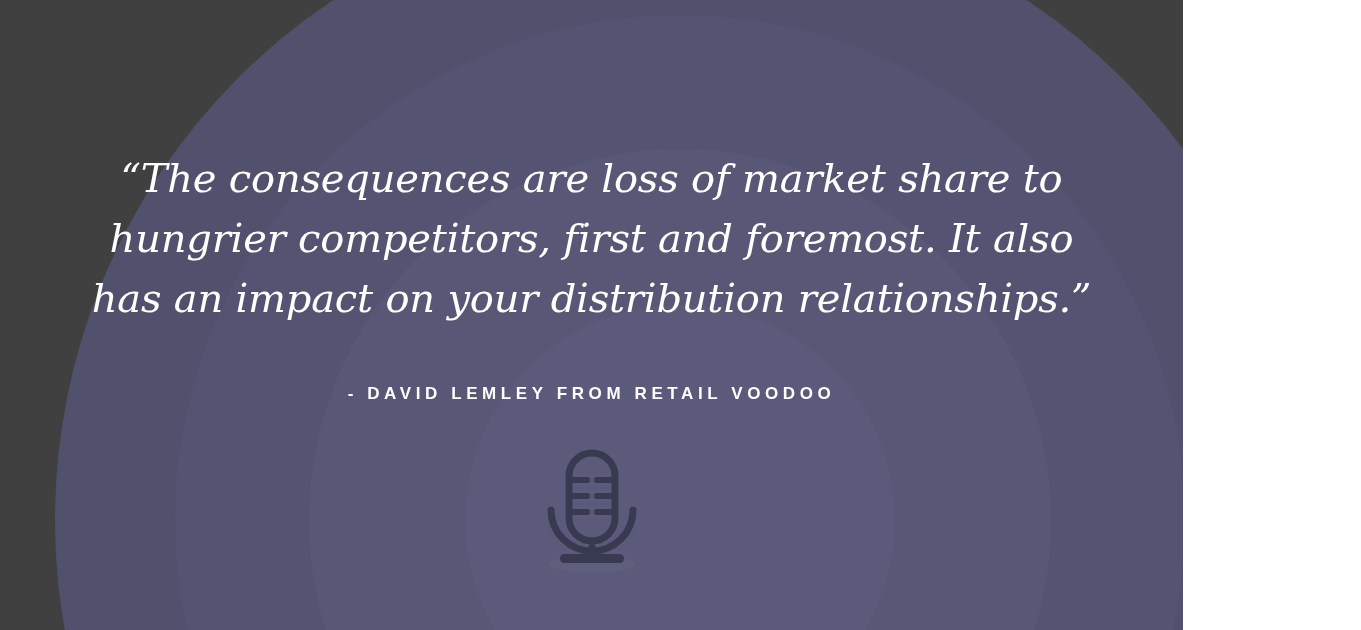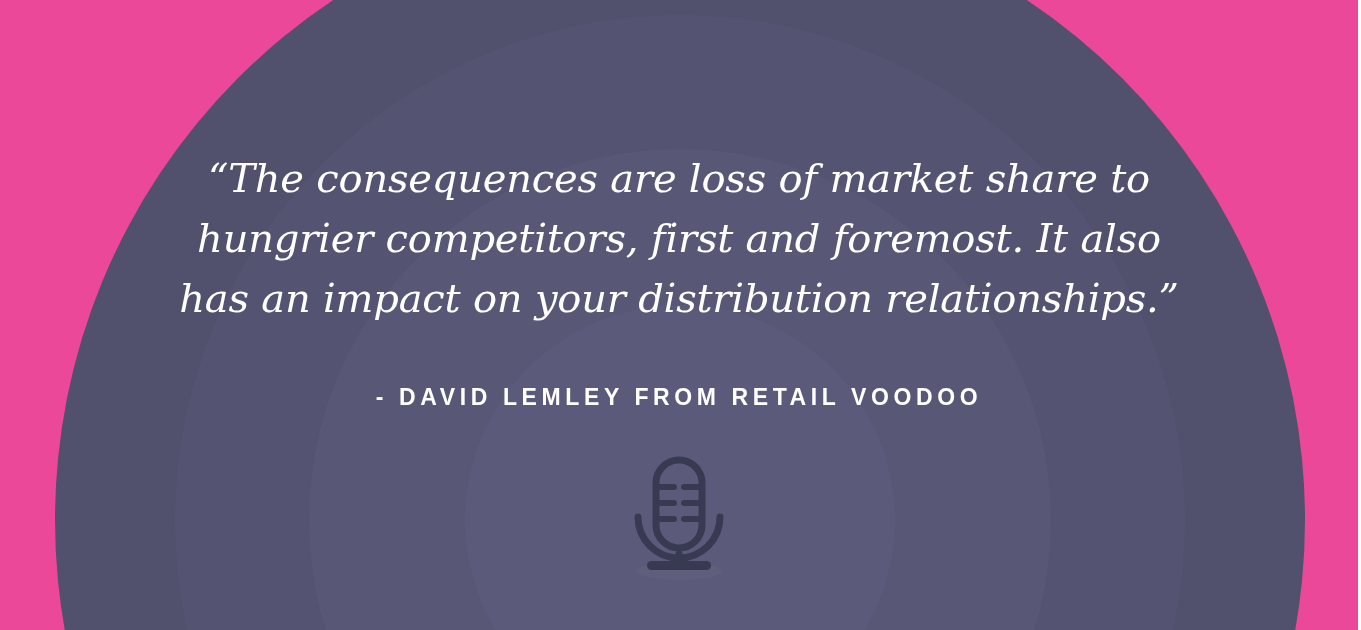--- a/index.html
+++ b/index.html
@@ -8,24 +8,24 @@
   }
   body {
     width: 1361px;
     height: 630px;
     overflow: hidden;
     font-family: "Liberation Sans", sans-serif;
   }
 
   #slide {
     position: relative;
-    width: 1358px;
+    width: 1183px;
     height: 630px;
     overflow: hidden;
-    background: #ec4899;
+    background: #404040;
   }
 
   
   .rings {
     position: absolute;
     inset: 0;
     overflow: hidden;
     pointer-events: none;
   }
   .ring {
@@ -57,21 +57,21 @@
     letter-spacing: -0.2px;
     white-space: pre-line;
   }
 
   .attribution {
     margin-top: 56px;
     text-align: center;
     color: #ffffff;
     font-family: "Liberation Sans", sans-serif;
     font-weight: 700;
-    font-size: 23px;
+    font-size: 17px;
     letter-spacing: 4.6px;
     text-transform: uppercase;
   }
 
   
   .mic-wrap {
     margin-top: 42px;
     width: 120px;
     height: 130px;
     display: flex;

